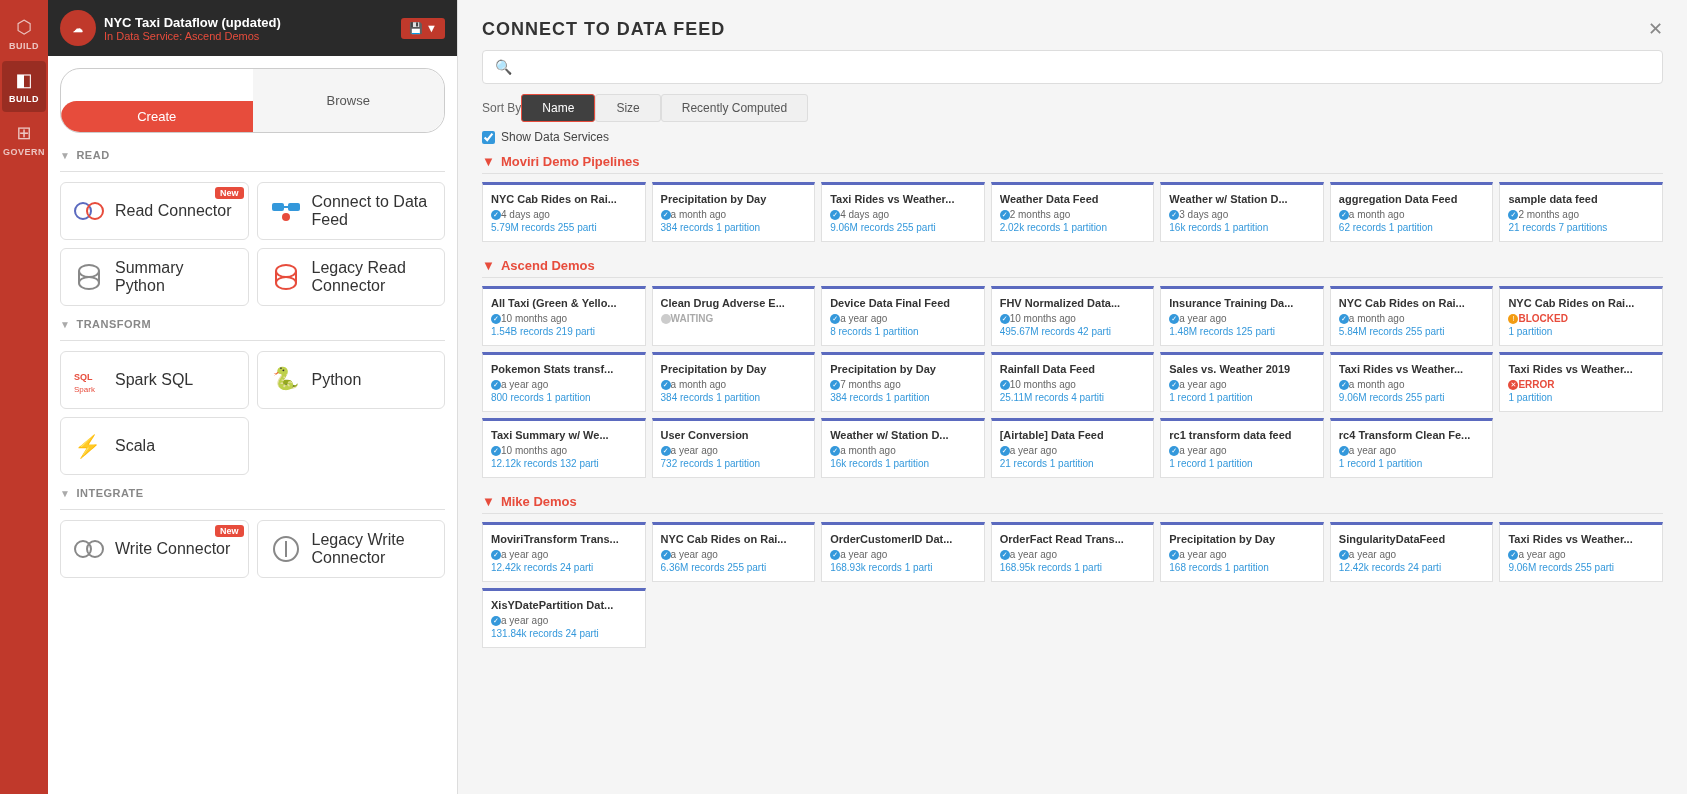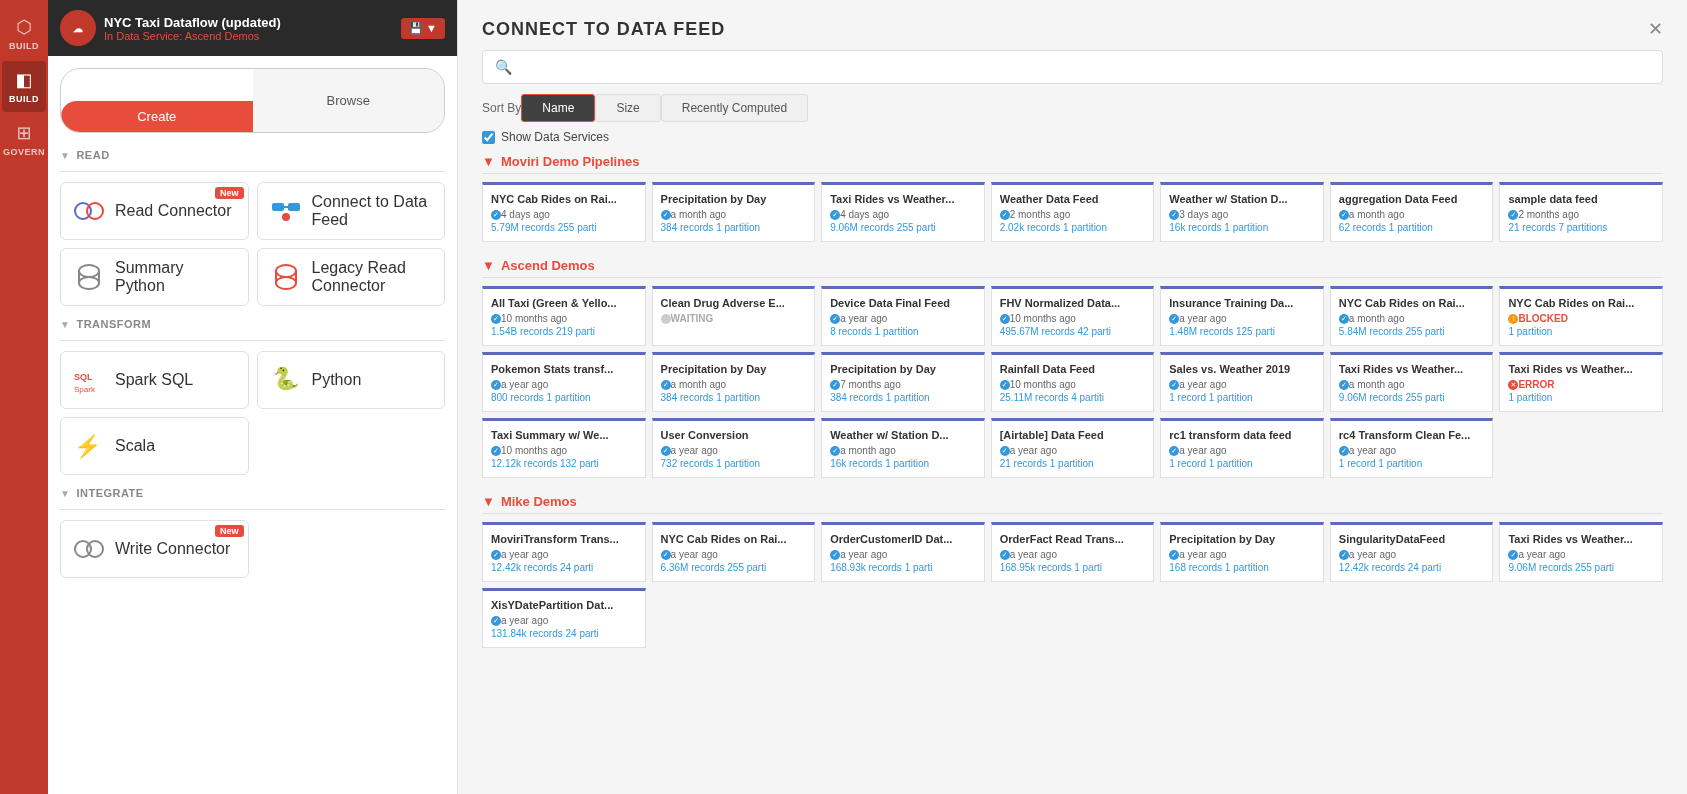--- a/index.html
+++ b/index.html
@@ -208,20 +208,29 @@
       <div class="item-card">
         <div class="item-icon">
           <svg width="32" height="32" viewBox="0 0 32 32">
               <circle cx="10" cy="16" r="8" fill="none" stroke="#888" stroke-width="2"></circle>
               <circle cx="22" cy="16" r="8" fill="none" stroke="#888" stroke-width="2"></circle>
             </svg>
         </div>
         <span class="item-label">Write Connector</span>
         <span class="badge-new">New</span>
       </div>
+      <div class="item-card">
+        <div class="item-icon">
+          <svg width="32" height="32" viewBox="0 0 32 32">
+              <circle cx="16" cy="16" r="12" fill="none" stroke="#888" stroke-width="2"></circle>
+              <line x1="16" y1="8" x2="16" y2="24" stroke="#888" stroke-width="2"></line>
+            </svg>
+        </div>
+        <span class="item-label">Legacy Write Connector</span>
+      </div>
     </div>
   </div>
 </div>
 
 <div class="main">
   <div class="main-header">
     <h1 class="main-title">CONNECT TO DATA FEED</h1>
     <button class="close-btn">✕</button>
   </div>
 

